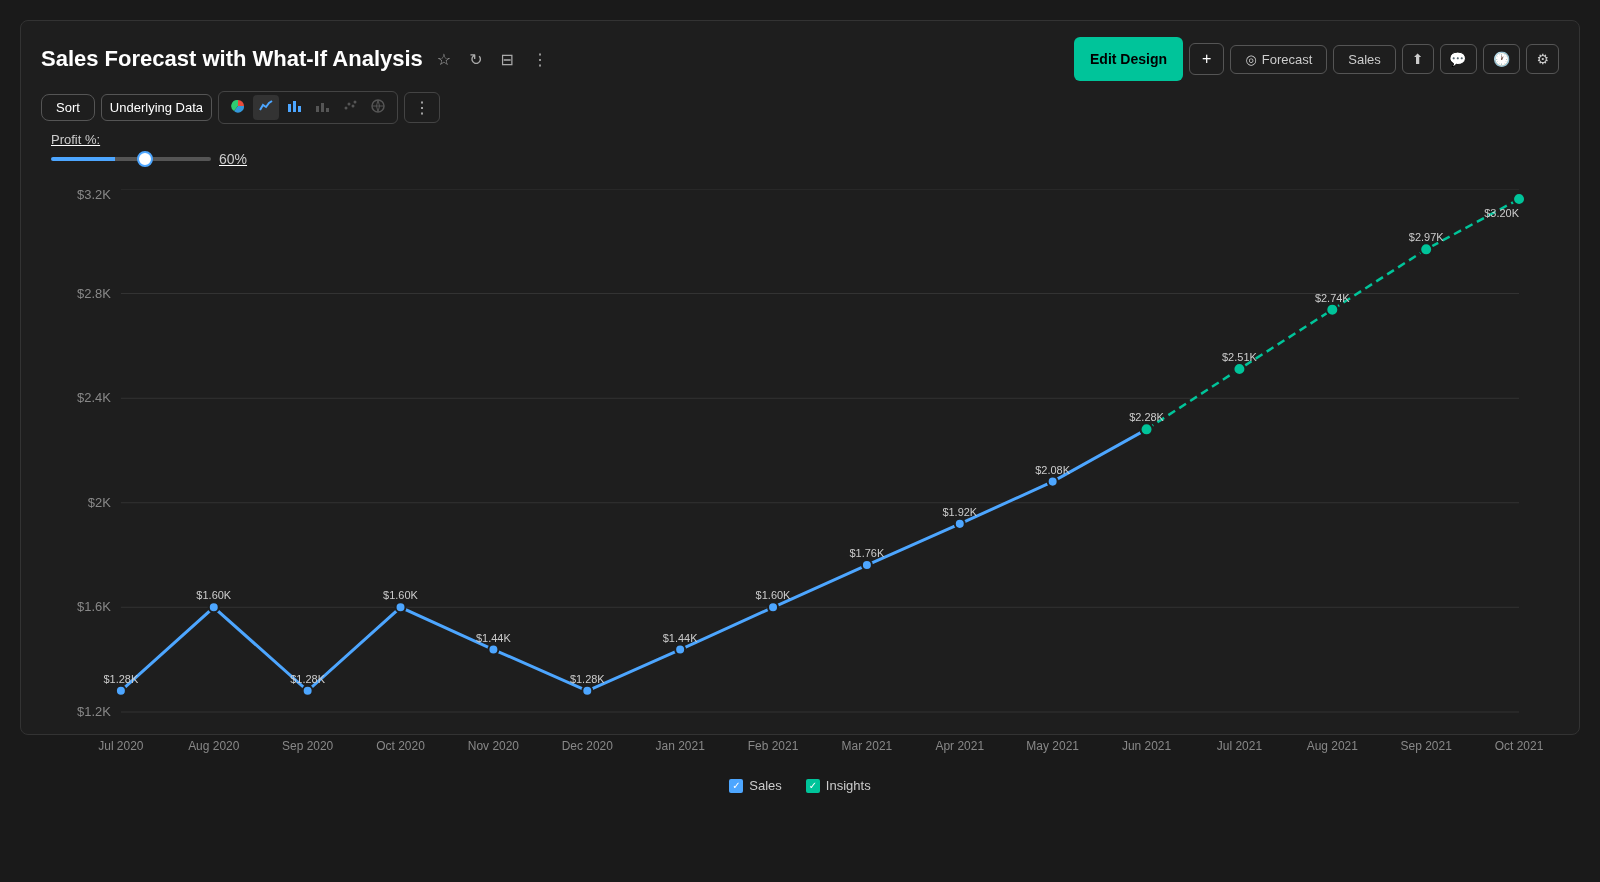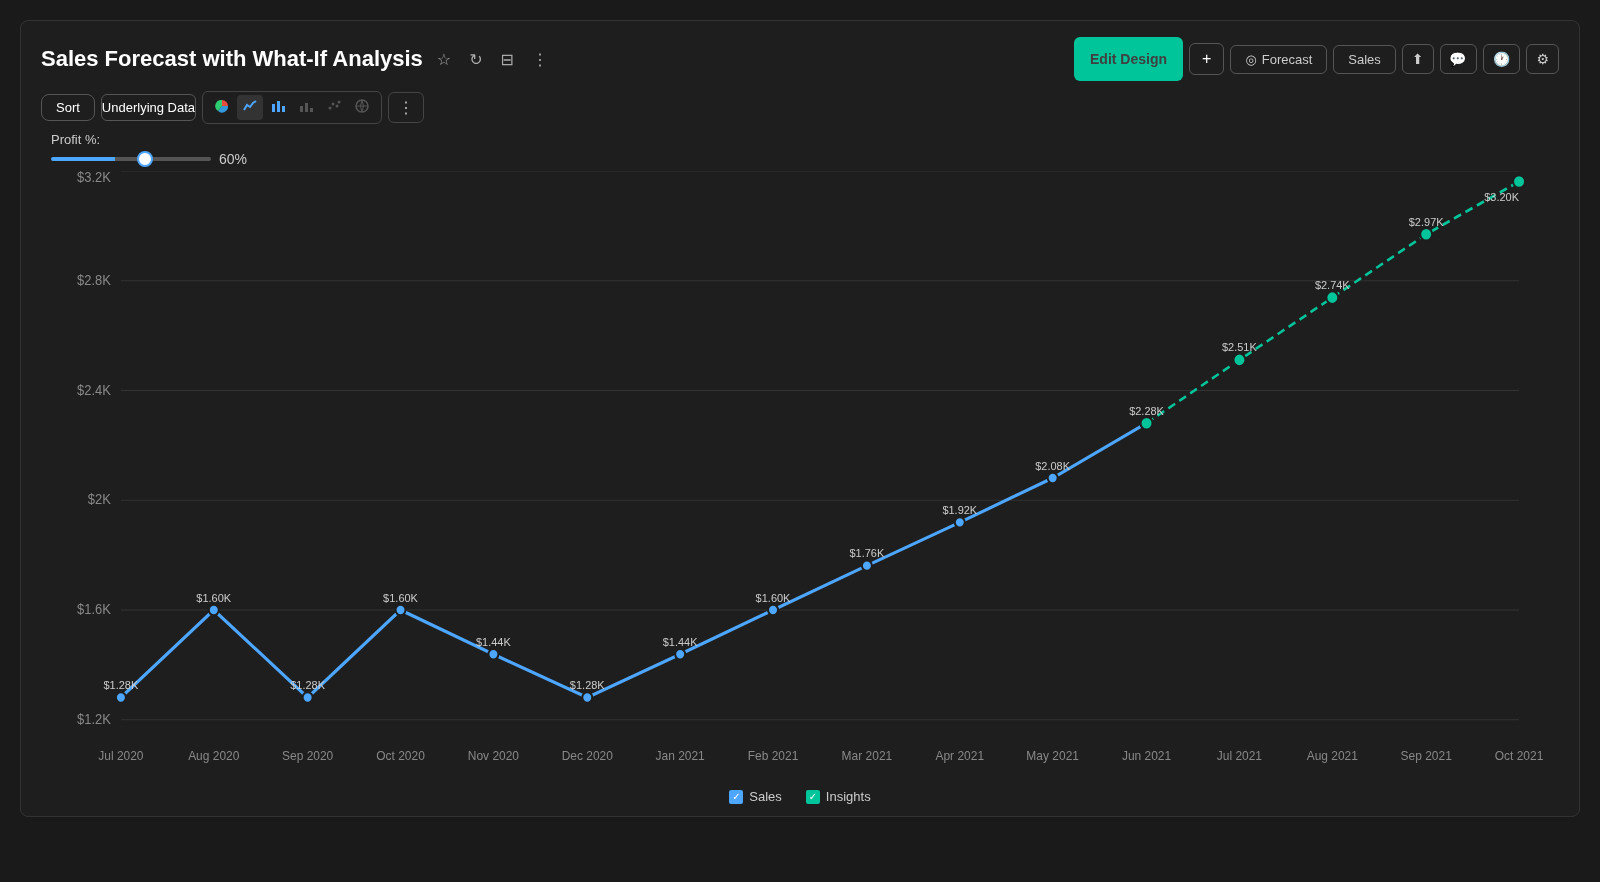--- a/index.html
+++ b/index.html
@@ -6,21 +6,21 @@
     body {
       background: #1a1a1a;
       font-family: -apple-system, BlinkMacSystemFont, 'Segoe UI', sans-serif;
       color: #fff;
       width: 1600px;
       height: 882px;
       overflow: hidden;
     }
     .outer {
       width: 1560px;
-      height: 797px;
+      height: 715px;
       margin: 20px;
       background: #1e1e1e;
       border-radius: 8px;
       border: 1px solid #333;
       display: flex;
       flex-direction: column;
       padding: 16px 20px 12px 20px;
     }
     
     .header-row {
@@ -44,21 +44,21 @@
       border: none;
       color: #aaa;
       cursor: pointer;
       font-size: 16px;
       padding: 4px;
       display: flex;
       align-items: center;
     }
     .btn-edit-design {
       background: #00c49a;
-      color: #404040;
+      color: #000000;
       border: none;
       border-radius: 6px;
       padding: 14px 16px;
       font-size: 14px;
       font-weight: 600;
       cursor: pointer;
     }
     .btn-plus {
       background: none;
       border: 1px solid #555;
@@ -108,21 +108,21 @@
       border-radius: 8px;
       padding: 5px 14px;
       font-size: 13px;
       cursor: pointer;
     }
     .btn-underlying {
       background: none;
       border: 1px solid #555;
       color: #fff;
       border-radius: 6px;
-      padding: 5px 0;
+      padding: 5px 8px;
       font-size: 13px;
       cursor: pointer;
     }
     .chart-type-icons {
       display: flex;
       align-items: center;
       gap: 2px;
       border: 1px solid #444;
       border-radius: 6px;
       padding: 3px 6px;
@@ -139,22 +139,23 @@
       background: none;
       border: 1px solid #444;
       border-radius: 6px;
       color: #bbb;
       padding: 5px 9px;
       cursor: pointer;
       font-size: 16px;
     }
     
     .profit-area {
-      margin-bottom: 0;
+      margin-bottom: 18px;
       margin-left: 10px;
+      text-decoration: underline;
     }
     .profit-label {
       font-size: 13px;
       color: #ccc;
       margin-bottom: 4px;
     }
     .slider-container {
       display: flex;
       align-items: center;
       gap: 8px;

